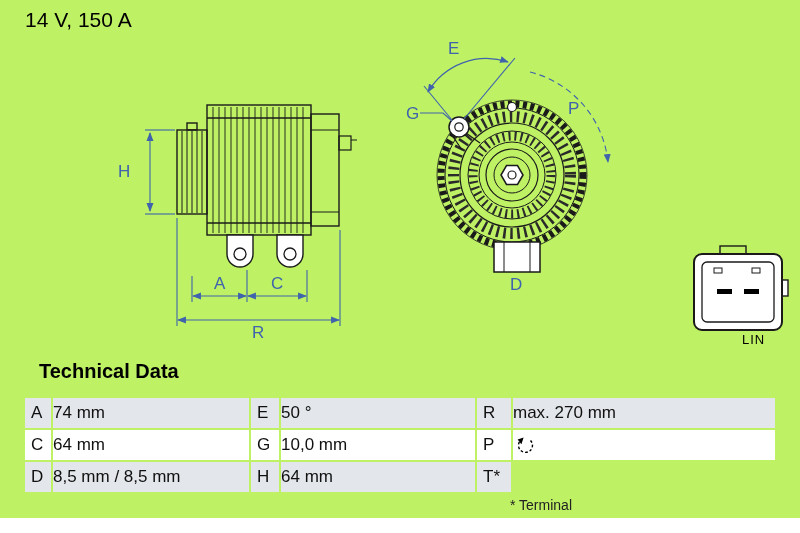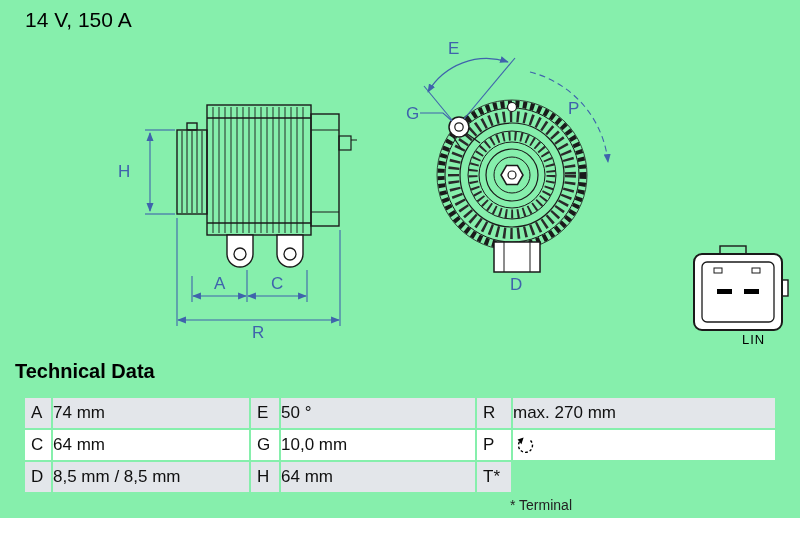--- a/index.html
+++ b/index.html
@@ -1,21 +1,21 @@
 <!DOCTYPE html>
 <html><head>
 <meta charset="utf-8">
 <style>
   *{margin:0;padding:0;box-sizing:border-box}
   html,body{background:#fff}
   body{font-family:"Liberation Sans",sans-serif}
-  .page{position:relative;width:800px;height:518px;background:#86efac;overflow:hidden}
+  .page{position:relative;width:800px;height:518px;background:#bef264;overflow:hidden}
   .title{position:absolute;left:25px;top:8px;font-size:21px;color:#000}
   .drawing{position:absolute;left:0;top:30px}
-  .heading{position:absolute;left:15px;top:360px;font-size:20px;font-weight:bold;color:#000}
+  .heading{position:absolute;left:39px;top:360px;font-size:20px;font-weight:bold;color:#000}
   .table{position:absolute;left:25px;top:398px;width:750px}
   .trow{display:grid;grid-template-columns:26px 196px 28px 194px 34px 1fr;column-gap:2px;height:30px;margin-bottom:2px}
   .trow>div{display:flex;align-items:center;font-size:17px;color:#101010;background:#fff}
   .tk{padding-left:6px}
   .tv{padding-left:0}
   .shaded>div{background:#e3e6ea}
   .footnote{margin-left:465px;border-bottom:1px solid #a8a8a8;font-size:14px;padding:3px 4px 5px 20px;color:#222}
   svg text{font-size:17px;fill:#3f63ac}
   svg text.lin{font-size:13px;fill:#000;letter-spacing:1px}
   .icon-cell svg{margin-left:2px}

